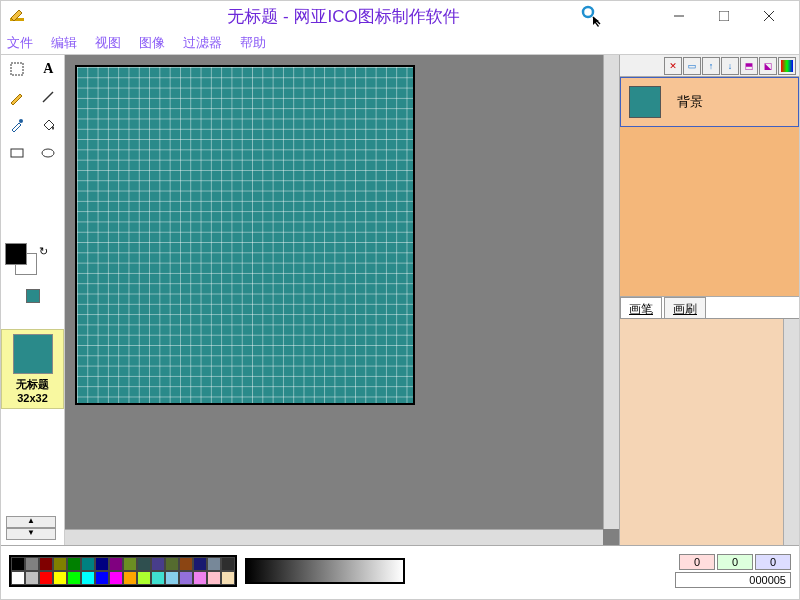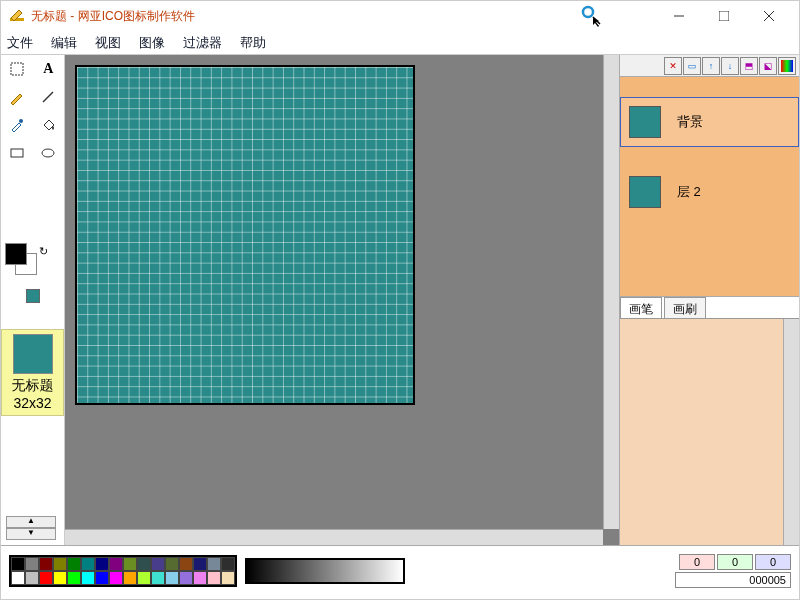--- a/index.html
+++ b/index.html
@@ -1,54 +1,54 @@
 <!DOCTYPE html>
 <html><head>
 <meta charset="utf-8">
 <style>
 * { margin: 0; padding: 0; box-sizing: border-box; font-family: "Microsoft YaHei", "SimSun", sans-serif; font-size: 12px; }
 body { background: #fff; width: 800px; height: 600px; overflow: hidden; border: 1px solid #ccc; }
 .titlebar { height: 30px; display: flex; align-items: center; padding: 0 8px; }
 .titlebar .app-icon { width: 16px; height: 16px; margin-right: 6px; }
-.titlebar .title { flex: 1; color: #c2410c; font-size: 12px; }
+.titlebar .title { flex: 1; color: #6d28d9; font-size: 17px; text-align: center; }
 .titlebar .winbtns { display: flex; gap: 0; }
 .titlebar .winbtn { width: 45px; height: 28px; display: flex; align-items: center; justify-content: center; color: #333; }
 .menubar { height: 24px; display: flex; align-items: center; padding: 0 6px; gap: 18px; border-bottom: 1px solid #ccc; }
-.menubar span { font-size: 13px; color: #0f172a; }
+.menubar span { font-size: 13px; color: #8b5cf6; }
 .workspace { display: flex; height: 490px; }
 .toolbox { width: 64px; background: #fff; border-right: 1px solid #ccc; }
 .tools { display: grid; grid-template-columns: 1fr 1fr; }
 .tool { height: 28px; display: flex; align-items: center; justify-content: center; border: 1px solid transparent; }
 .colorbox { padding: 6px 4px; margin-top: 70px; }
 .swatches { position: relative; height: 36px; }
 .swatch-fg { position: absolute; width: 22px; height: 22px; background: #000; border: 1px solid #888; top: 0; left: 0; }
 .swatch-bg { position: absolute; width: 22px; height: 22px; background: #fff; border: 1px solid #888; top: 10px; left: 10px; }
 .swatch-swap { position: absolute; left: 34px; top: 2px; font-size: 11px; }
 .mini-preview { margin-top: 10px; text-align: center; }
 .mini-sw { width: 14px; height: 14px; background: #2a8a8a; border: 1px solid #666; margin: 0 auto; }
 .thumb-panel { margin-top: 20px; padding: 4px; background: #f8f8a0; border: 1px solid #cc8; }
 .thumb-img { width: 40px; height: 40px; background: #2a8a8a; border: 1px solid #888; margin: 0 auto 3px; }
-.thumb-label { text-align: center; font-size: 14px; }
+.thumb-label { text-align: center; font-size: 11px; font-weight: bold; }
 .navbtns { position: absolute; bottom: 60px; left: 6px; display: flex; flex-direction: column; }
 .navbtn { width: 50px; height: 12px; background: #eee; border: 1px solid #999; text-align: center; line-height: 8px; font-size: 8px; }
 .canvas-area { flex: 1; background: #808080; position: relative; padding: 10px; }
 .canvas-grid { width: 340px; height: 340px; background: #2a8a8a; border: 2px solid #000; position: relative; }
 .grid-overlay { position: absolute; inset: 0; background-image: linear-gradient(to right, rgba(255,255,255,.45) 1px, transparent 1px), linear-gradient(to bottom, rgba(255,255,255,.45) 1px, transparent 1px); background-size: 10.3px 10.3px; }
 .canvas-scroll-v { position: absolute; right: 0; top: 0; bottom: 16px; width: 16px; background: #ddd; border-left: 1px solid #aaa; }
 .canvas-scroll-h { position: absolute; left: 0; right: 16px; bottom: 0; height: 16px; background: #ddd; border-top: 1px solid #aaa; }
 .right-panel { width: 180px; border-left: 1px solid #aaa; display: flex; flex-direction: column; }
 .layer-tools { height: 22px; display: flex; justify-content: flex-end; gap: 1px; background: #f0f0f0; border-bottom: 1px solid #aaa; padding: 2px 3px; }
 .layer-tool { width: 18px; height: 18px; border: 1px solid #888; display: flex; align-items: center; justify-content: center; font-size: 9px; }
 .layers { flex: 0 0 220px; background: #f4b77a; overflow-y: auto; border-bottom: 1px solid #aaa; }
-.layer-row { height: 50px; display: flex; align-items: center; padding: 4px 8px; gap: 16px; border: 1px solid transparent; margin-top: 20px; }
+.layer-row { height: 50px; display: flex; align-items: center; padding: 4px 8px; gap: 16px; border: 1px solid transparent; }
 .layer-row.selected { border: 1px solid #4060c0; background: #f7c494; }
 .layer-thumb { width: 32px; height: 32px; background: #2a8a8a; border: 1px solid #555; }
 .layer-name { font-size: 13px; }
 .brush-tabs { height: 22px; display: flex; border-bottom: 1px solid #999; }
-.brush-tab { padding: 3px 8px; border: 1px solid #999; border-bottom: none; margin-right: 2px; background: #f4f4f4; font-size: 12px; }
+.brush-tab { padding: 3px 8px; border: 1px solid #999; border-bottom: none; margin-right: 2px; background: #f4f4f4; font-size: 12px; text-decoration: underline; }
 .brush-tab.active { background: #fff; }
 .brush-body { flex: 1; background: #f5d5b5; position: relative; }
 .brush-scroll { position: absolute; right: 0; top: 0; bottom: 0; width: 16px; background: #ddd; border-left: 1px solid #aaa; }
 .bottombar { height: 50px; border-top: 1px solid #aaa; display: flex; align-items: center; padding: 4px 8px; gap: 8px; }
 .palette { display: grid; grid-template-columns: repeat(16, 14px); grid-template-rows: repeat(2, 14px); gap: 0; border: 2px solid #000; }
 .pcell { width: 14px; height: 14px; border: 1px solid #444; }
 .gradient { width: 160px; height: 26px; background: linear-gradient(to right, #000, #fff); border: 2px solid #000; }
 .bottom-spacer { flex: 1; }
 .rgb-group { display: flex; flex-direction: column; align-items: flex-end; gap: 2px; }
 .rgb-boxes { display: flex; gap: 2px; }
@@ -189,24 +189,20 @@
                 <stop offset="1" stop-color="#00f"></stop>
               </linearGradient>
             </defs>
           </svg>
         </div>
     </div>
     <div class="layers" id="layers-list">
         <div class="layer-row selected">
           <div class="layer-thumb"></div>
           <div class="layer-name">背景</div>
-        </div>
-        <div class="layer-row">
-          <div class="layer-thumb"></div>
-          <div class="layer-name">层 2</div>
         </div>
       </div>
     <div class="brush-tabs">
       <div class="brush-tab active">画笔</div>
       <div class="brush-tab">画刷</div>
     </div>
     <div class="brush-body">
       <div class="brush-scroll"></div>
     </div>
   </div>

